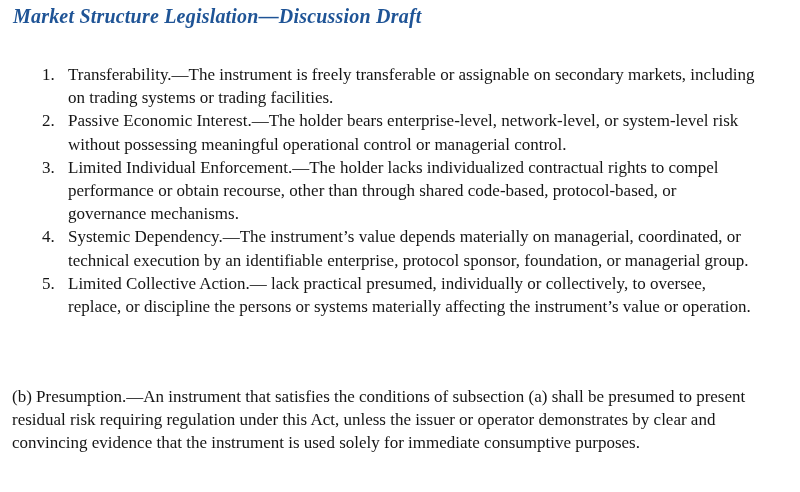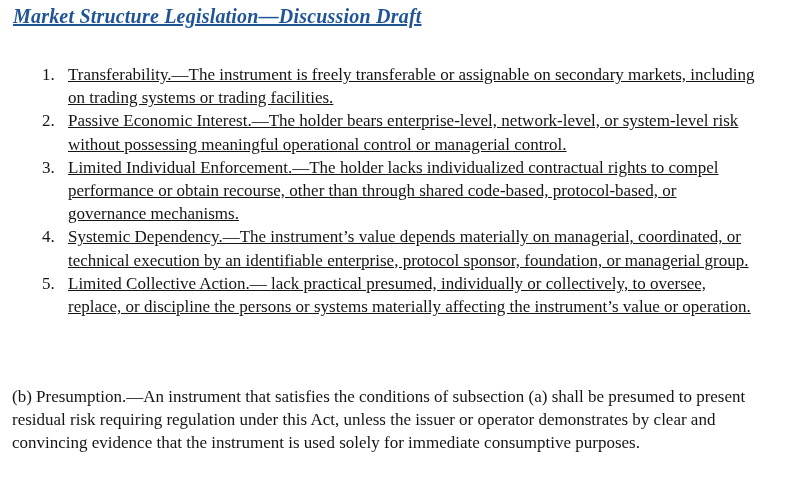--- a/index.html
+++ b/index.html
@@ -20,42 +20,40 @@
   .doc-title {
     position: absolute;
     left: 13px;
     top: 5px;
     font-size: 20px;
     font-weight: bold;
     font-style: italic;
     letter-spacing: 0.2px;
     color: #1F5496;
     margin: 0;
-    text-decoration: underline;
   }
   .numbered-list {
     position: absolute;
     left: 42px;
     top: 63px;
     width: 716px;
   }
   .list-item {
     display: flex;
     align-items: flex-start;
     font-size: 17px;
     line-height: 23.2px;
   }
   .item-number {
     flex: 0 0 26px;
     width: 26px;
   }
   .item-text {
     flex: 1 1 auto;
     max-width: 690px;
-    text-decoration: underline;
   }
   .para-b {
     position: absolute;
     left: 10px;
     top: 383px;
     width: 782px;
     font-size: 17px;
     line-height: 23.2px;
     margin: 2px;
   }

